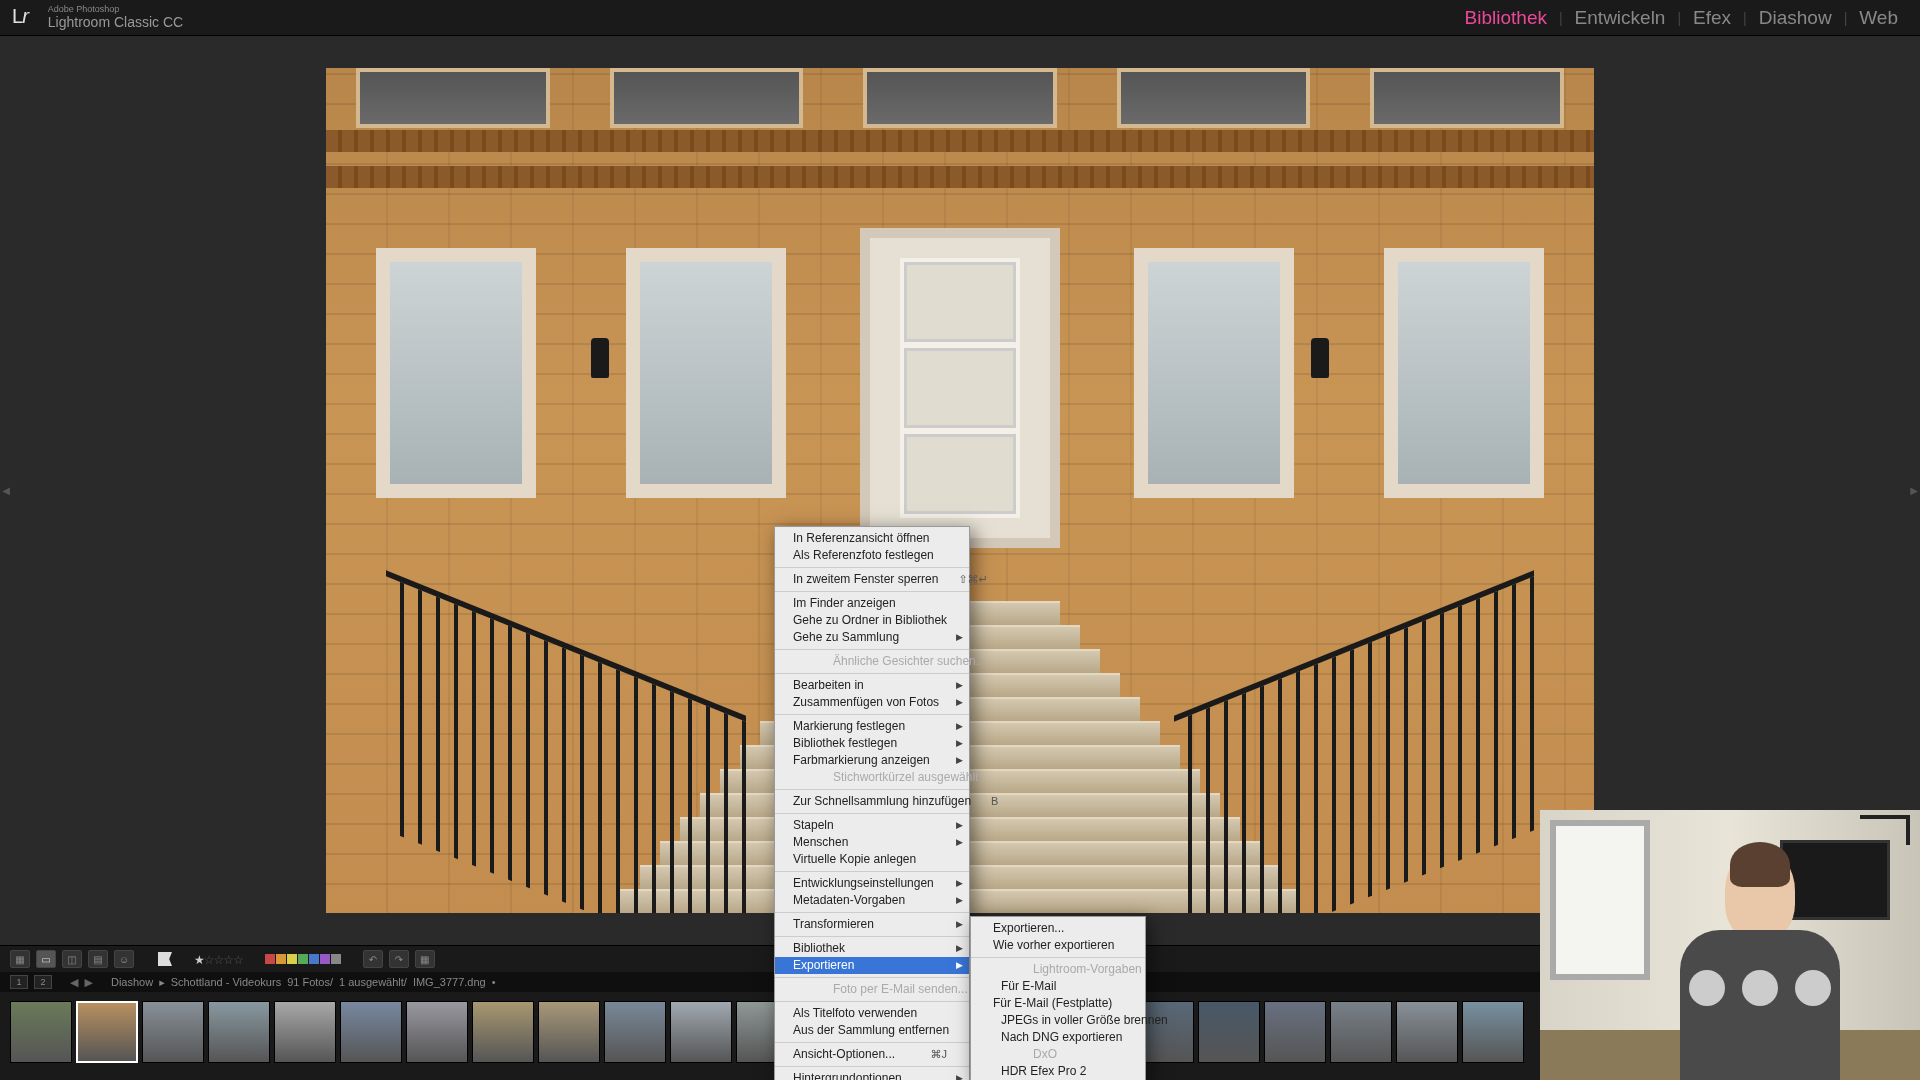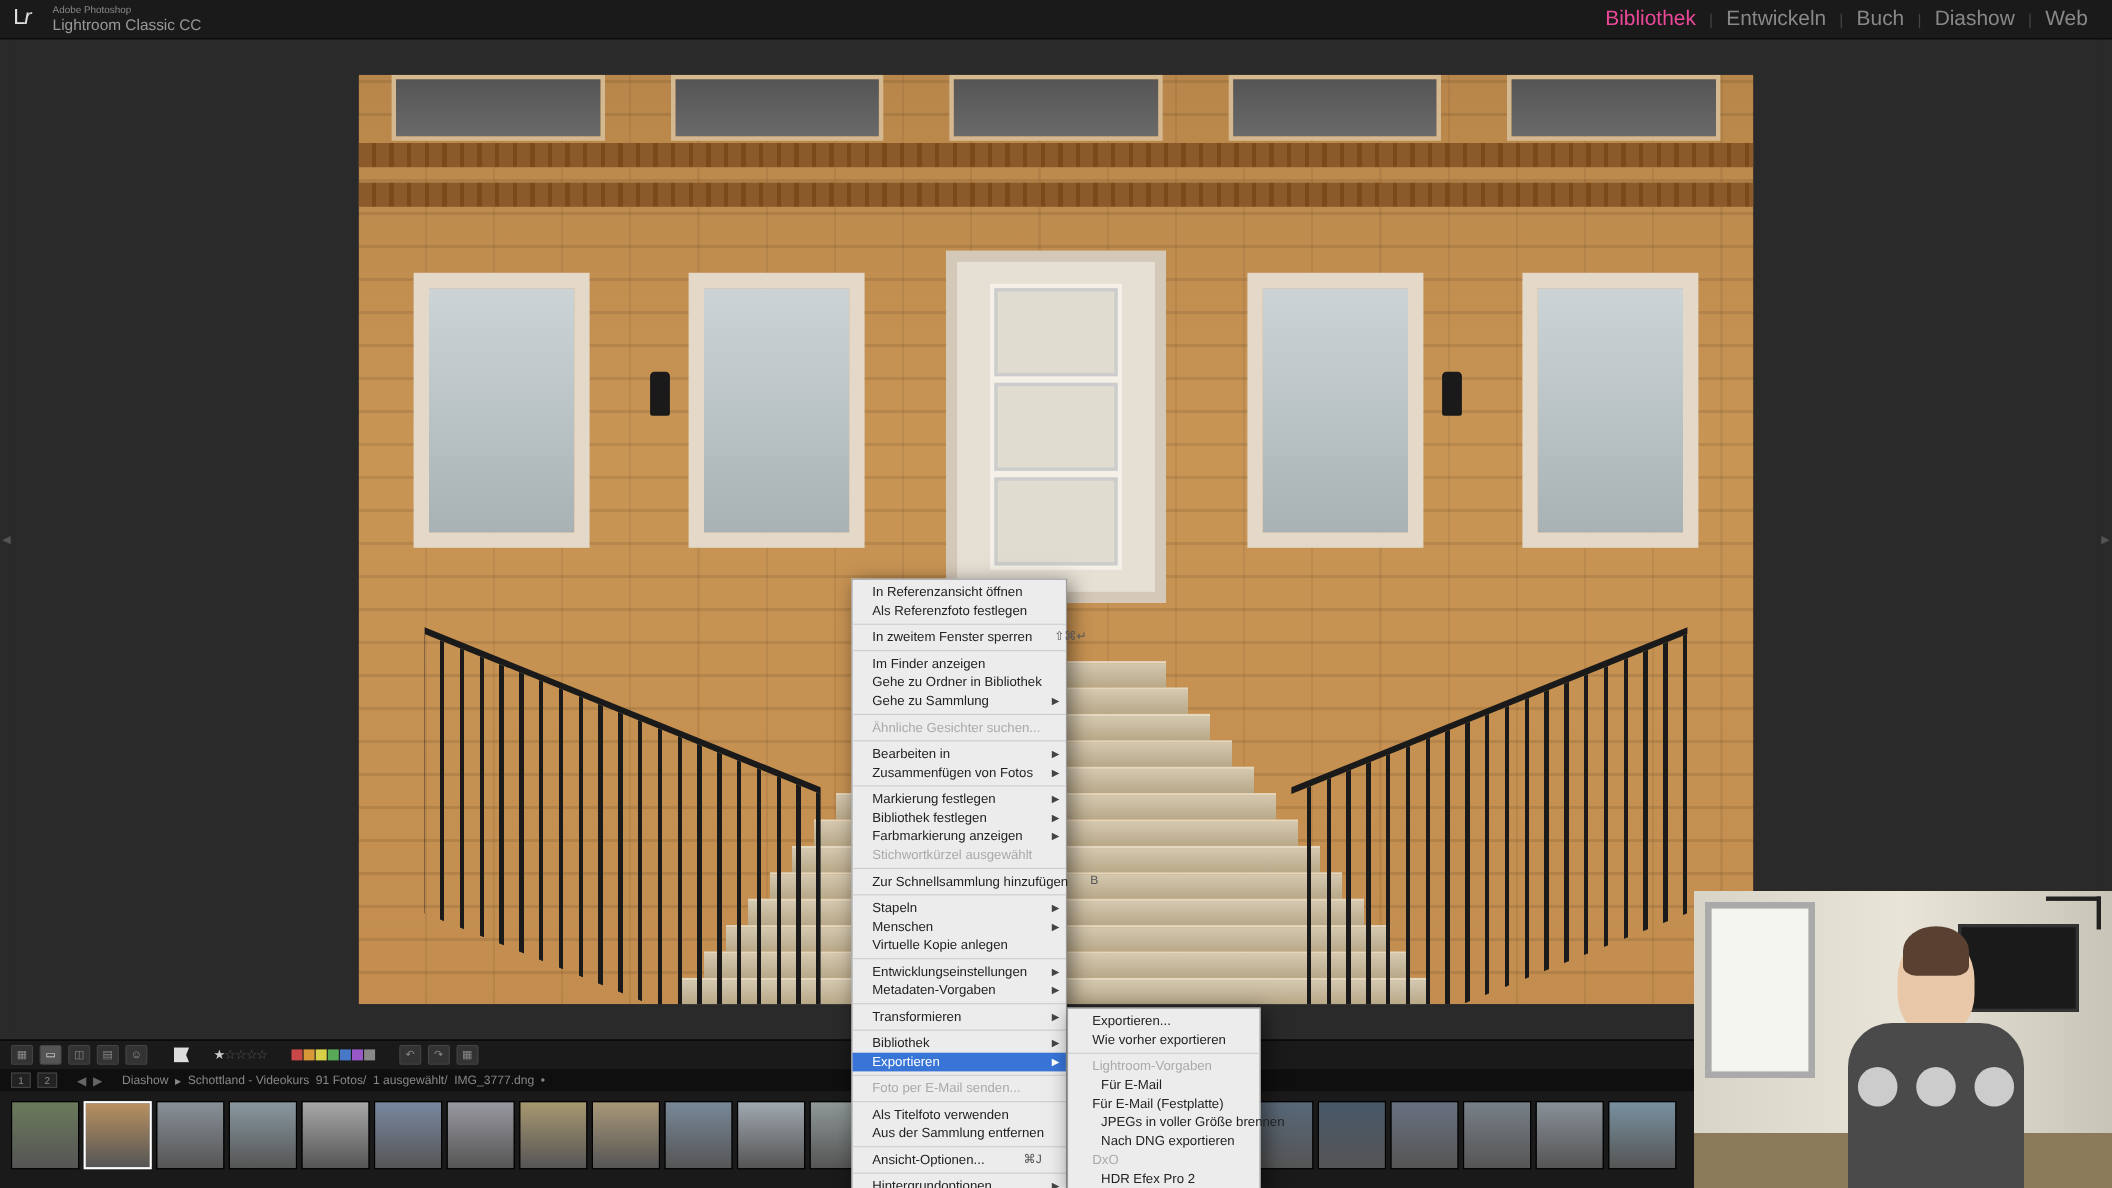--- a/index.html
+++ b/index.html
@@ -65,21 +65,21 @@
   .thumb{ height:62px; width:62px; background:linear-gradient(#888,#666); border:1px solid #000; position:relative; flex-shrink:0;}
   .thumb.sel{border:2px solid #fff;}
   .bottom-handle{position:absolute; bottom:0; left:0; right:0; height:8px; background:#1a1a1a; text-align:center; color:#555; font-size:9px; line-height:8px;}
   
   
   .ctx-menu { position:absolute; background:#ececec; border:1px solid #999; box-shadow: 4px 4px 18px rgba(0,0,0,.5); font-size: 12px; color:#222; padding: 3px 0; z-index:100;}
   .ctx-menu .item { padding: 2px 22px 2px 18px; white-space:nowrap; display:flex; align-items:center; position:relative; height:17px; line-height:13px;}
   .ctx-menu .item.submenu::after{ content:'▶'; position:absolute; right:6px; font-size:9px; color:#444;}
   .ctx-menu .item.highlight{ background:#3875d7; color:#fff;}
   .ctx-menu .item.highlight::after{color:#fff;}
-  .ctx-menu .item.disabled{ color:#aaa; }
+  .ctx-menu .item.disabled{ color:#aaa;margin-left:40px; }
   .ctx-menu .item .shortcut{ margin-left:auto; padding-left:20px; font-size:11px; color:#555;}
   .ctx-menu hr { border:none; border-top:1px solid #ccc; margin:3px 0;}
   .ctx-main { top: 526px; left: 774px; width: 196px;}
   .ctx-sub  { top: 916px; left: 970px; width: 176px;}
   .ctx-sub .item{padding-left:22px;}
   
   
   .webcam { position:absolute; right:0; bottom:0; width:380px; height:270px; background:#ddd; z-index:200; overflow:hidden;}
   .webcam-room{position:absolute; inset:0; background:linear-gradient(90deg,#d8d4c8 0%, #e8e4d8 50%, #c8c4b8 100%);}
   .webcam-window{position:absolute; left:10px; top:10px; width:100px; height:160px; background:#f4f4f0; border:6px solid #aaa;}
@@ -102,21 +102,21 @@
     <span>
       <div class="product-name-small">Adobe Photoshop</div>
       <div class="product-name-main">Lightroom Classic CC</div>
     </span>
   </div>
   <div class="top-nav">
     <span class="active">Bibliothek</span>
       <span class="sep">|</span>
     <span>Entwickeln</span>
       <span class="sep">|</span>
-    <span>Buch</span>
+    <span>Efex</span>
       <span class="sep">|</span>
     <span>Diashow</span>
       <span class="sep">|</span>
     <span>Web</span>
   </div>
 </div>
 
 <div class="viewport">
   <div class="side-handle">◀</div>
   <div class="image-area">

